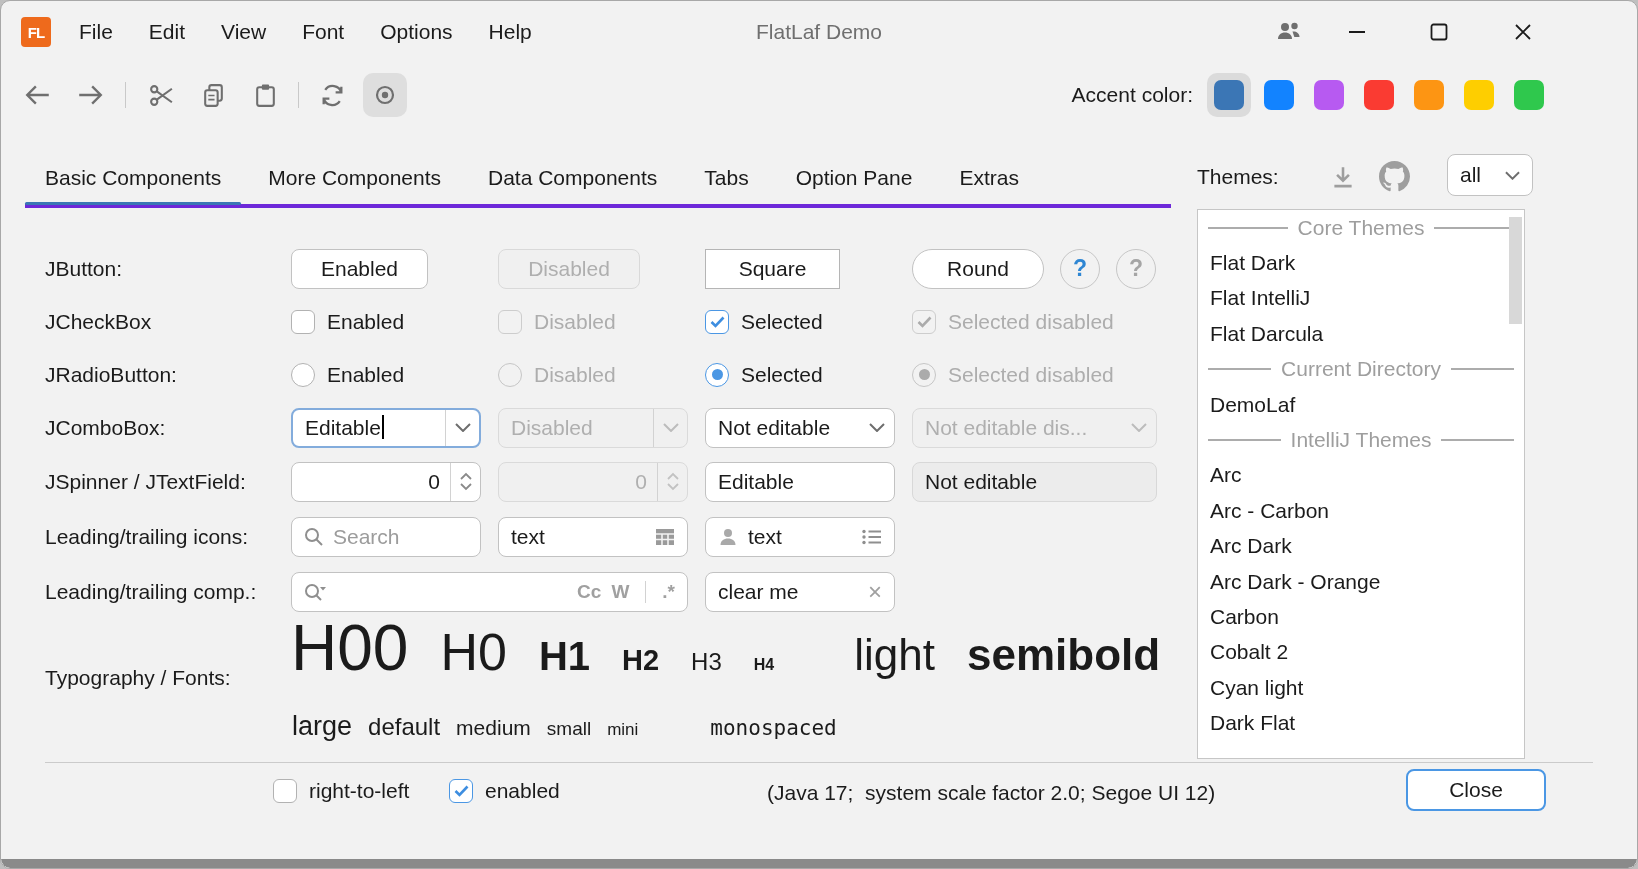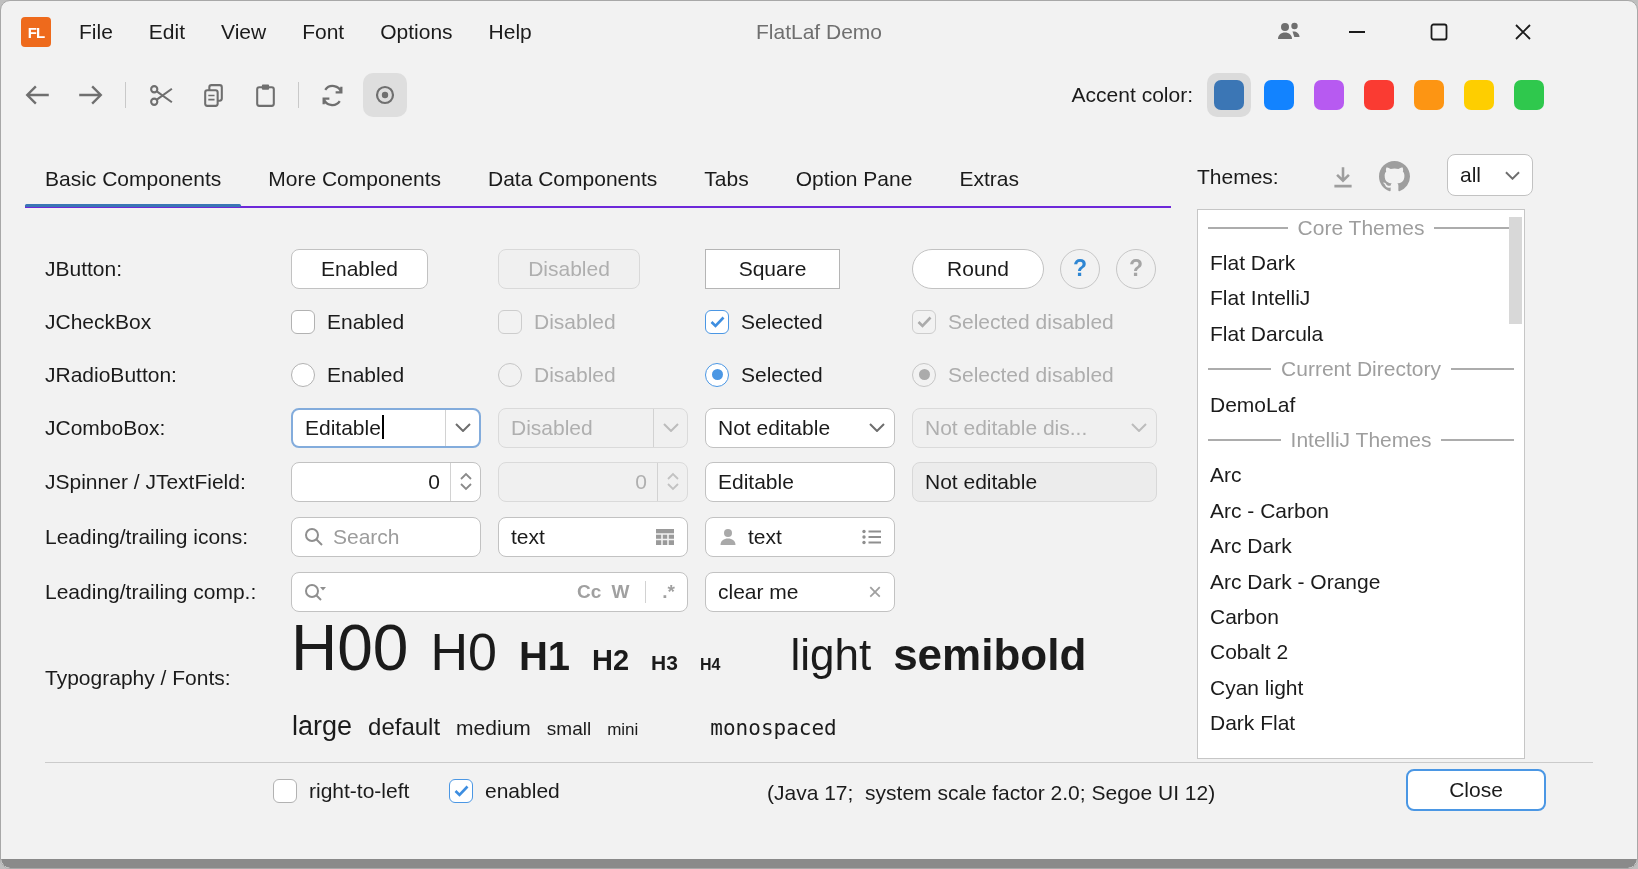--- a/index.html
+++ b/index.html
@@ -20,21 +20,21 @@
   .tool { width:30px; height:30px; display:flex; align-items:center; justify-content:center; }
   .vsep { width:1px; height:26px; background:#C9C9C9; }
   .eye-toggle { width:44px; height:44px; background:#DEDEDE; border-radius:10px; display:flex; align-items:center; justify-content:center; }
   .accent { position:absolute; right:86px; top:0; height:64px; display:flex; align-items:center; }
   .accent-label { font-size:21px; margin-right:8px; }
   .slot { width:44px; height:44px; display:flex; align-items:center; justify-content:center; margin-left:6px; border-radius:10px; }
   .slot.selected { background:#DBDBDB; }
   .swatch { width:30px; height:30px; border-radius:7px; }
 
   
-  .tabbar { position:absolute; left:24px; top:151px; width:1146px; height:56px; display:flex; gap:7px; border-bottom:2px solid #6d28d9; }
+  .tabbar { position:absolute; left:24px; top:151px; width:1146px; height:56px; display:flex; gap:7px; border-bottom:4px solid #6d28d9; }
   .tab { position:relative; padding:0 20px; display:flex; align-items:center; font-size:21px; }
   .tab.selected::after { content:""; position:absolute; left:0; right:0; bottom:-1px; height:3px; background:#3B76B5; border-radius:2px; }
 
   
   .themes-label { position:absolute; left:1196px; top:164px; font-size:21px; }
   .icon-btn { position:absolute; display:flex; align-items:center; justify-content:center; }
   .all-combo { position:absolute; left:1446px; top:153px; width:86px; height:42px; background:#fff; border:1px solid #C2C2C2; border-radius:8px; display:flex; align-items:center; padding:0 12px; font-size:21px; }
   .all-combo .spacer { flex:1; }
   .listbox { position:absolute; left:1196px; top:208px; width:328px; height:550px; background:#fff; border:1px solid #C6C6C6; overflow:hidden; }
   .tl-item { height:35.4px; display:flex; align-items:center; padding-left:12px; font-size:21px; }
@@ -80,24 +80,24 @@
   .tf.notedit { background:#ECECEC; border-color:#D8D8D8; }
   .tf .grow { flex:1; }
   .placeholder { color:#9C9C9C; }
   .mini-label { color:#A0A0A0; font-weight:bold; font-size:19px; }
   .tiny-sep { width:1px; height:22px; background:#D2D2D2; margin:0 6px; }
   .clear-x { color:#A0A0A0; font-size:24px; line-height:1; }
   .wide { grid-column:2 / 4; }
 
   
   .typo-label { position:absolute; left:44px; top:665px; font-size:21px; }
-  .typo-big { position:absolute; left:290px; top:610px; display:flex; align-items:baseline; gap:22px; }
+  .typo-big { position:absolute; left:290px; top:610px; display:flex; align-items:baseline; gap:32px; }
   .h00 { font-size:64px; font-weight:300; } .h0 { font-size:52px; font-weight:300; }
   .h1 { font-size:40px; font-weight:bold; } .h2 { font-size:29px; font-weight:bold; }
-  .h3 { font-size:21px; font-weight:bold; } .h4 { font-size:16px; font-weight:bold; }
+  .h3 { font-size:24px; font-weight:normal; } .h4 { font-size:16px; font-weight:bold; }
   .lightw { font-size:44px; font-weight:300; margin-left:48px; }
   .semib { font-size:44px; font-weight:bold; }
   .typo-small { position:absolute; left:291px; top:710px; display:flex; align-items:baseline; gap:16px; }
   .t-large { font-size:27px; } .t-default { font-size:24px; } .t-medium { font-size:21px; }
   .t-small { font-size:19px; } .t-mini { font-size:17px; }
   .t-mono { font-family:"DejaVu Sans Mono",monospace; font-size:21px; margin-left:56px; }
 
   
   .bottombar { position:absolute; left:0; right:0; top:761px; bottom:0; }
   .bb-line { position:absolute; left:44px; right:44px; top:0; height:1px; background:#CBCBCB; }

